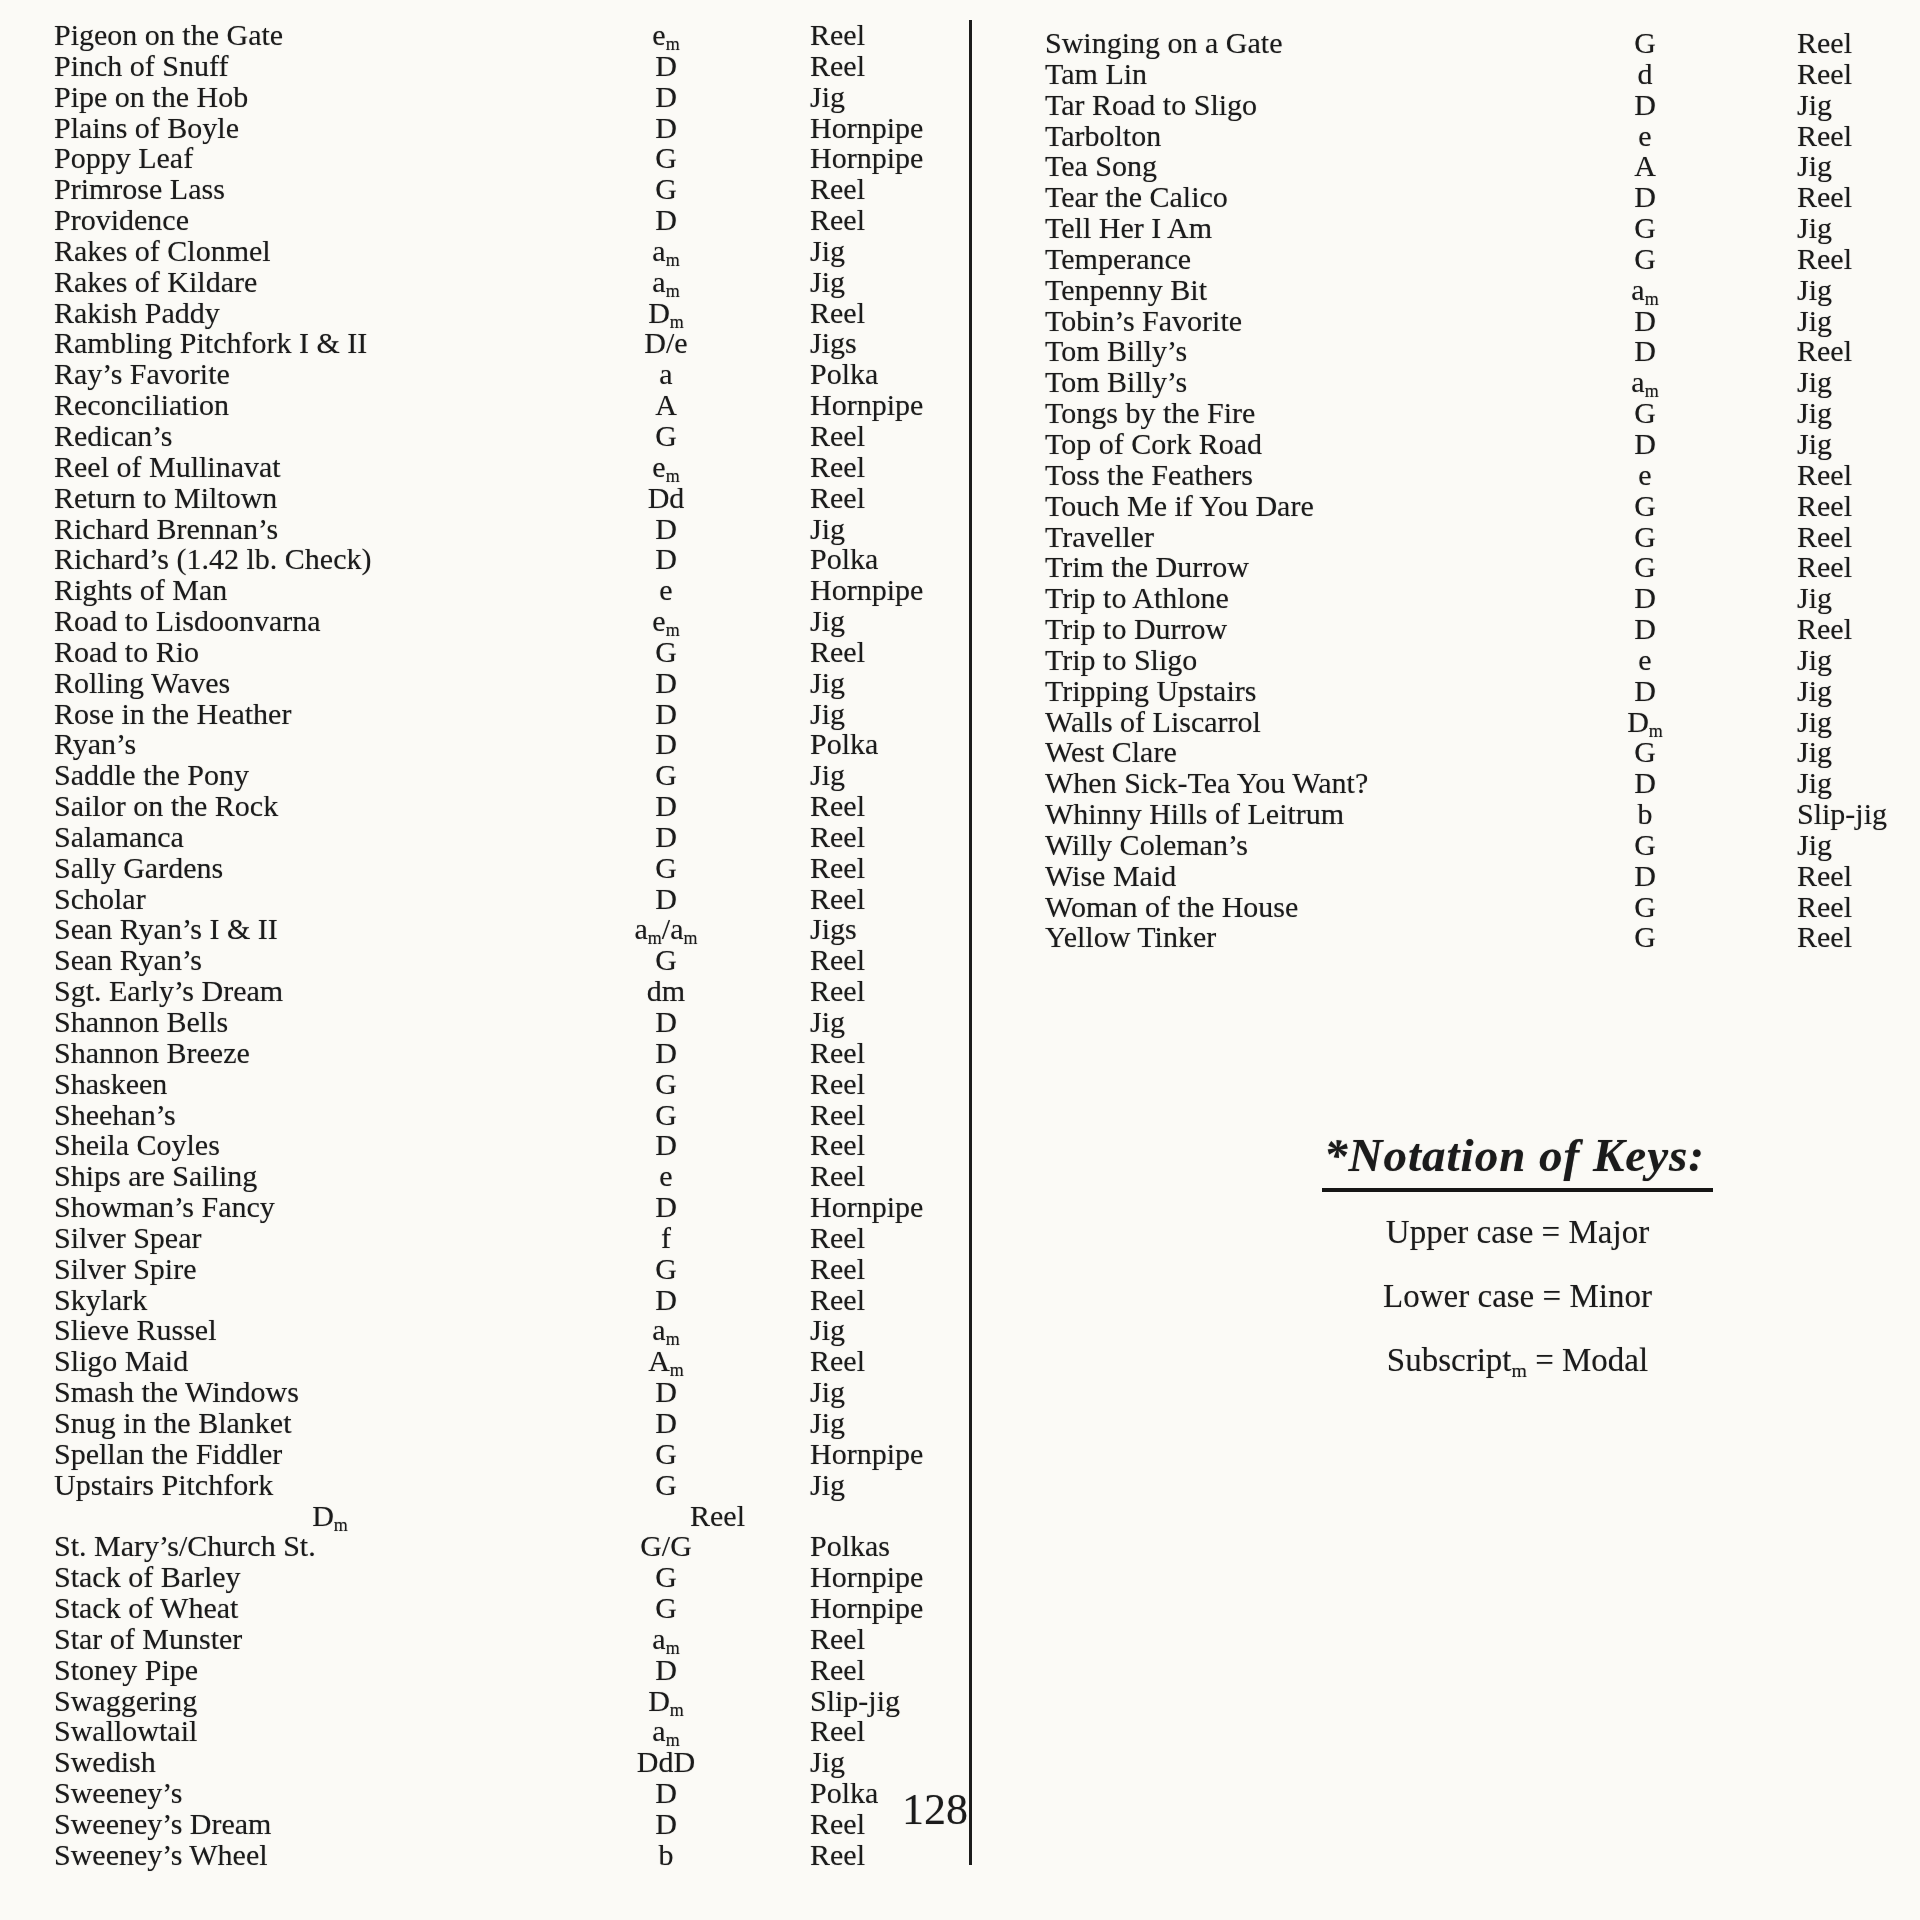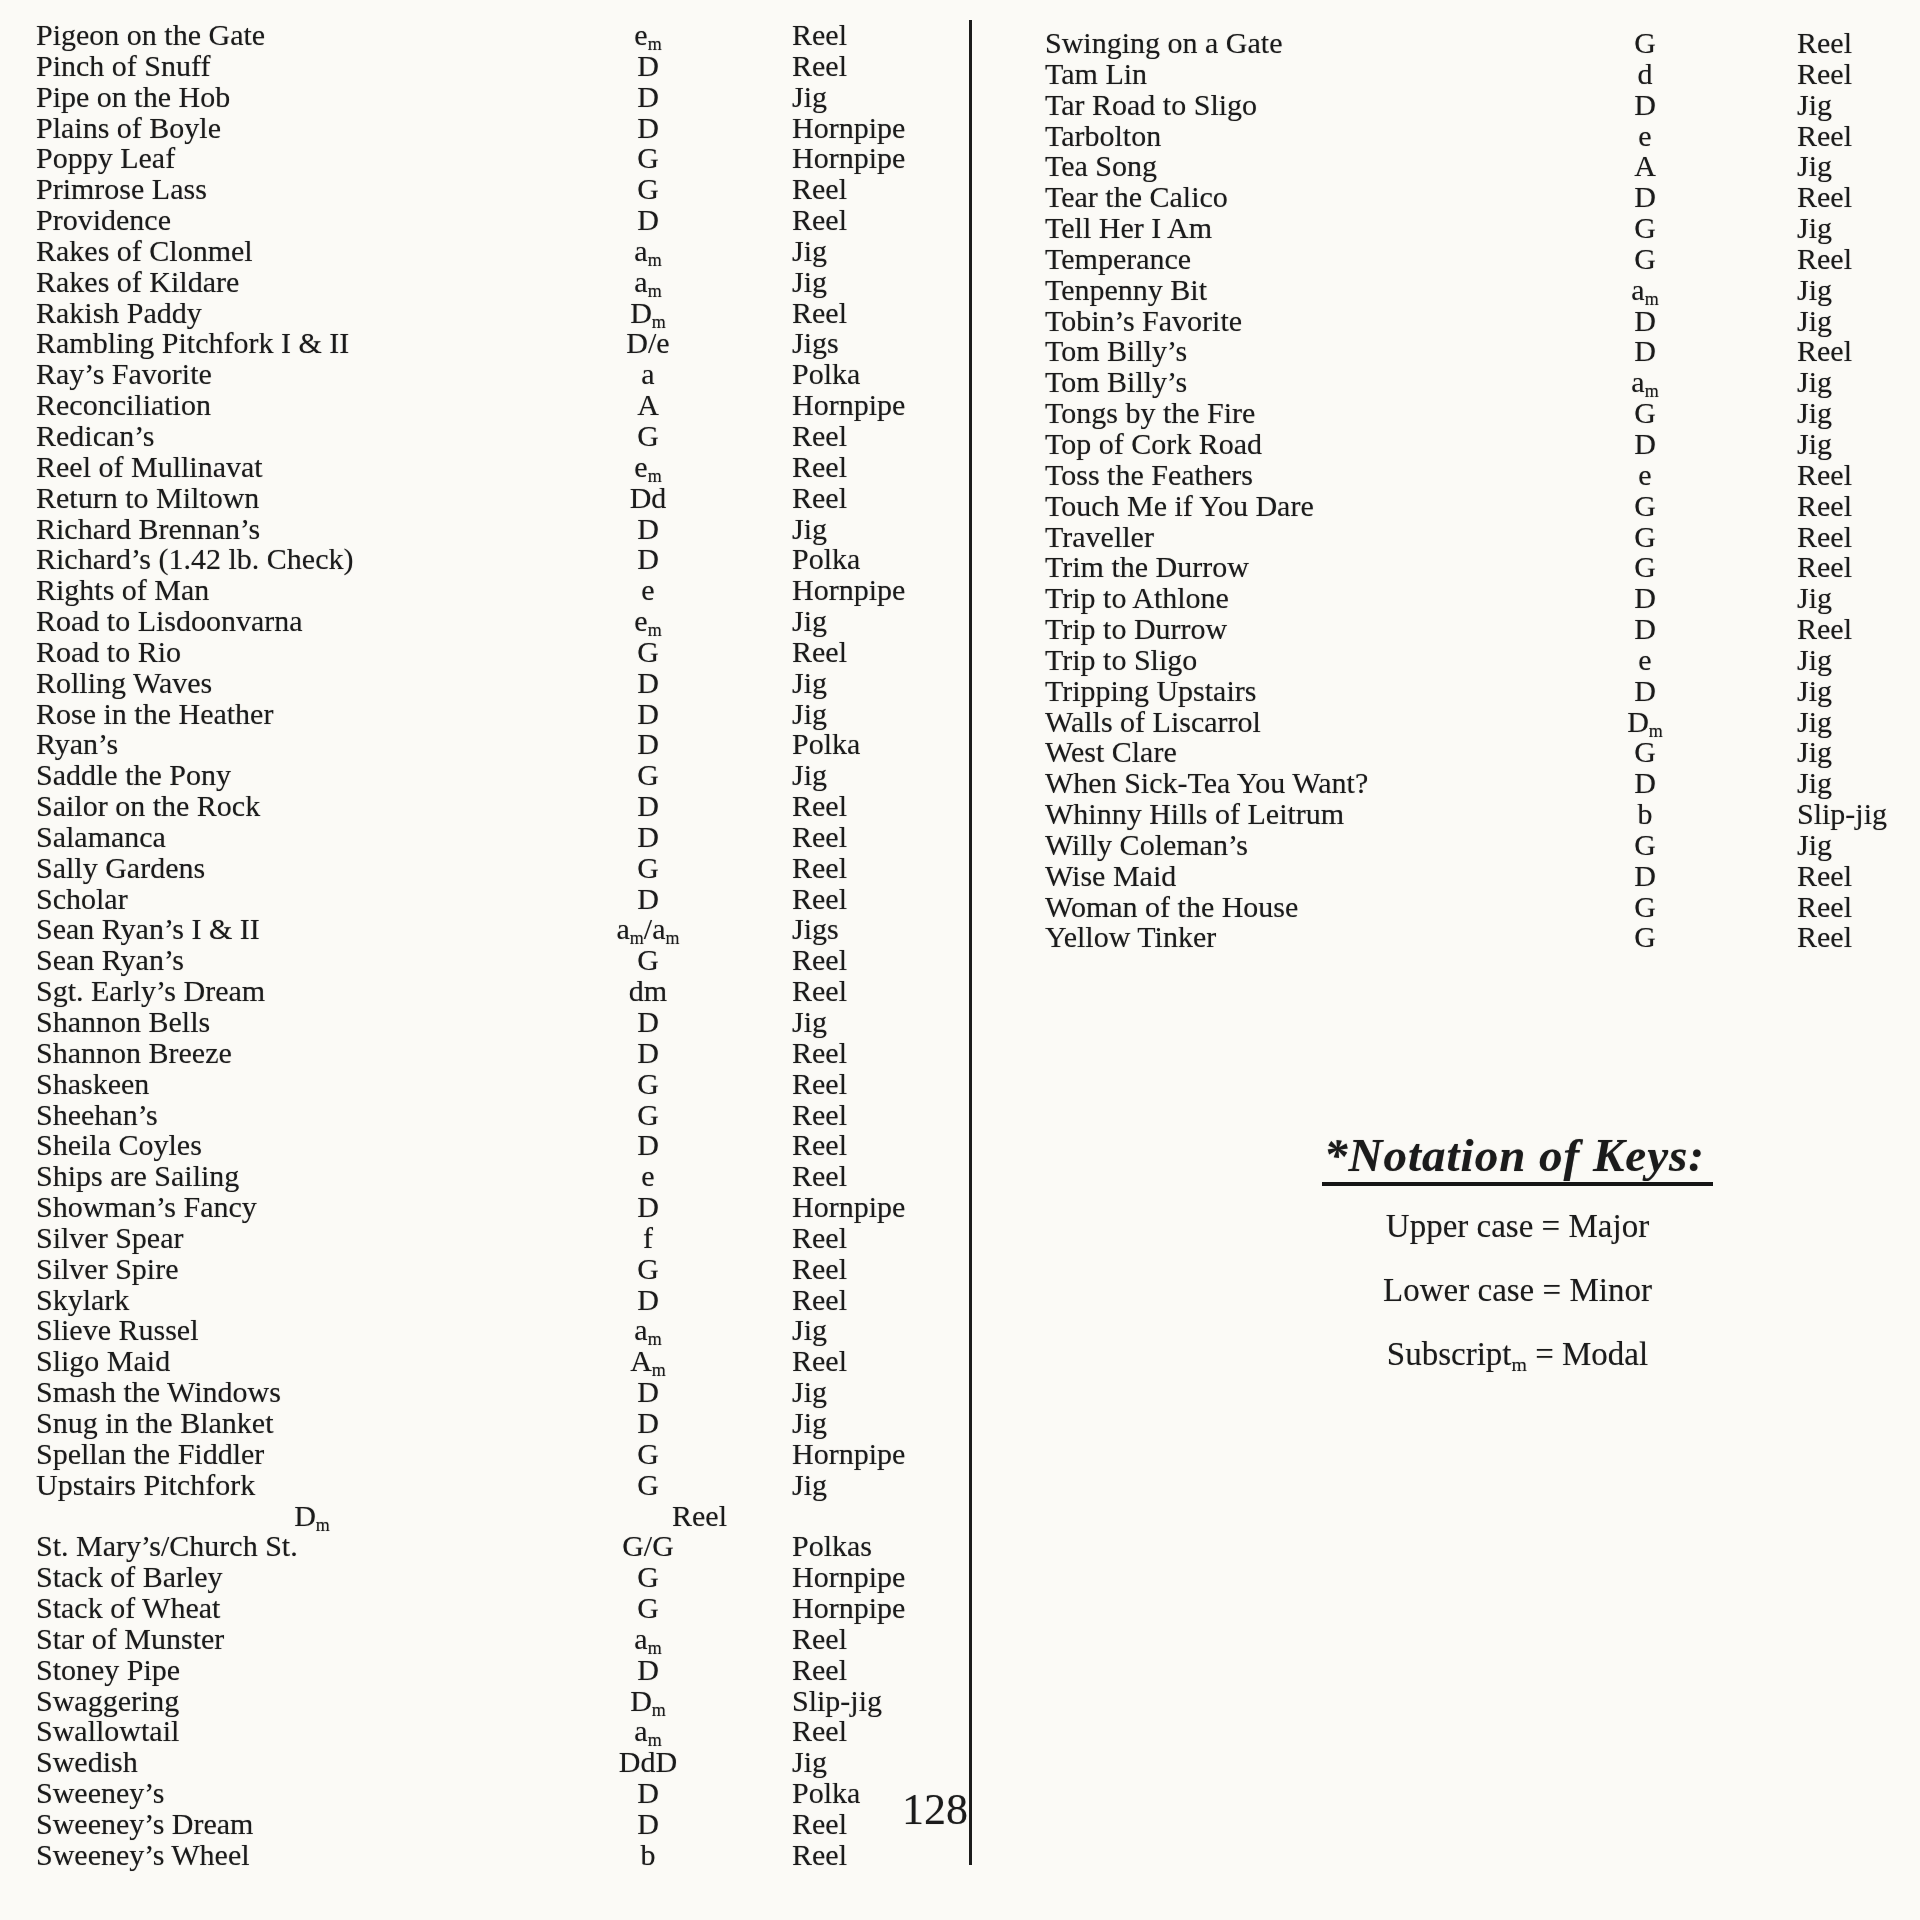--- a/index.html
+++ b/index.html
@@ -6,21 +6,21 @@
   body{
     width:1920px;height:1920px;
     background:#fbfaf6;
     font-family:"Liberation Serif","DejaVu Serif",serif;
     color:#1b1b1b;
     position:relative;
     overflow:hidden;
   }
   .page{position:absolute;inset:0;}
   .col{position:absolute;}
-  .col-left{left:36px;top:20px;width:900px;}
+  .col-left{left:54px;top:20px;width:900px;}
   .col-right{left:1045px;top:28px;width:875px;}
   .row{
     display:grid;
     height:30.85px;
     line-height:30.85px;
     font-size:30px;
     white-space:nowrap;
     text-shadow:0 0 1px rgba(25,25,25,.45);
   }
   .col-left .row{grid-template-columns:552px 120px 1fr;}
@@ -34,21 +34,21 @@
     background:#1c1c1c;
   }
   .notation{
     position:absolute;left:1245px;top:1128px;width:545px;
     text-align:center;
   }
   .notation-title{
     display:inline-block;
     font-size:47px;font-weight:bold;font-style:italic;
     letter-spacing:1px;
-    padding:0 8px 0 2px;
+    padding:0 8px 6px 2px;
     border-bottom:4px solid #161616;
     text-shadow:0 0 1px rgba(25,25,25,.5);
   }
   .notation-lines{margin-top:8px;}
   .notation-line{
     height:64px;line-height:64px;font-size:33px;
     text-shadow:0 0 1px rgba(25,25,25,.4);
     white-space:nowrap;
   }
   .page-number{

